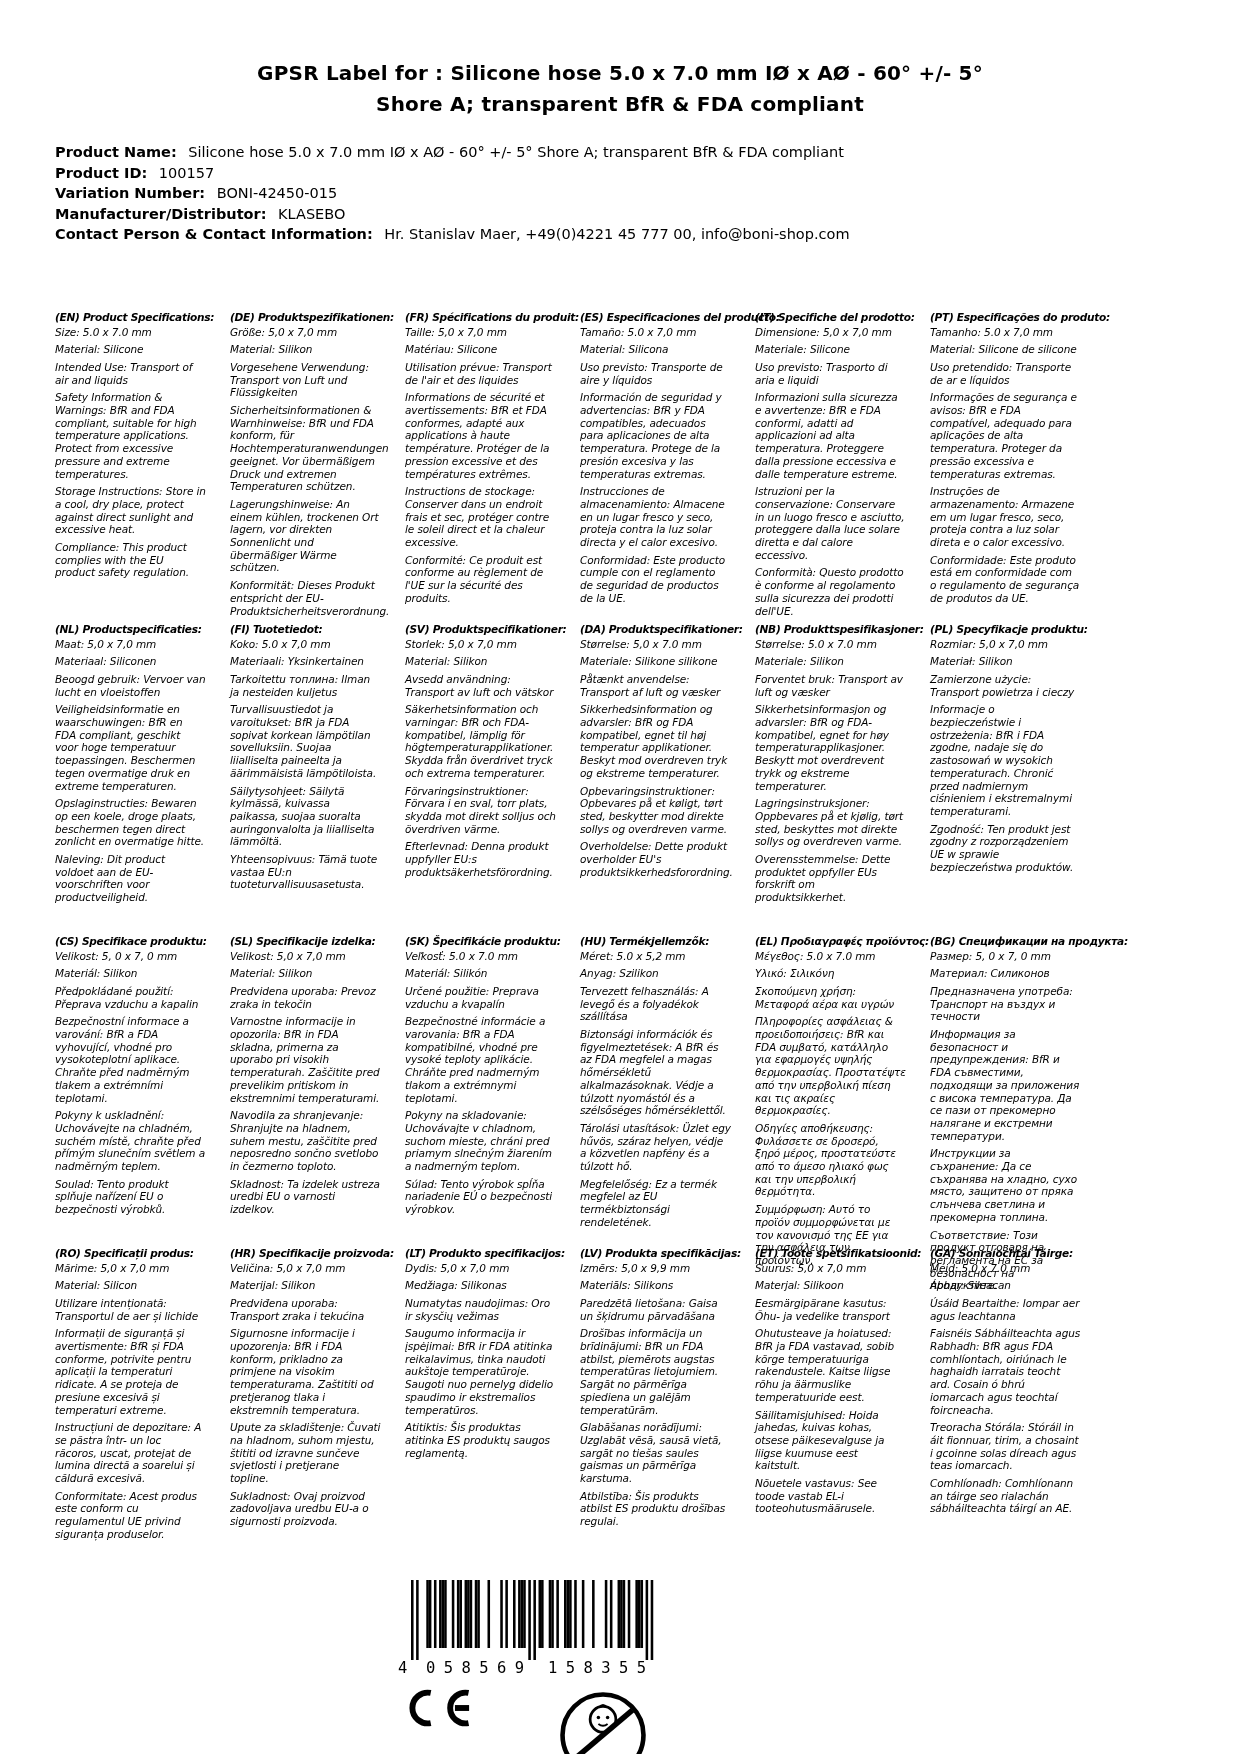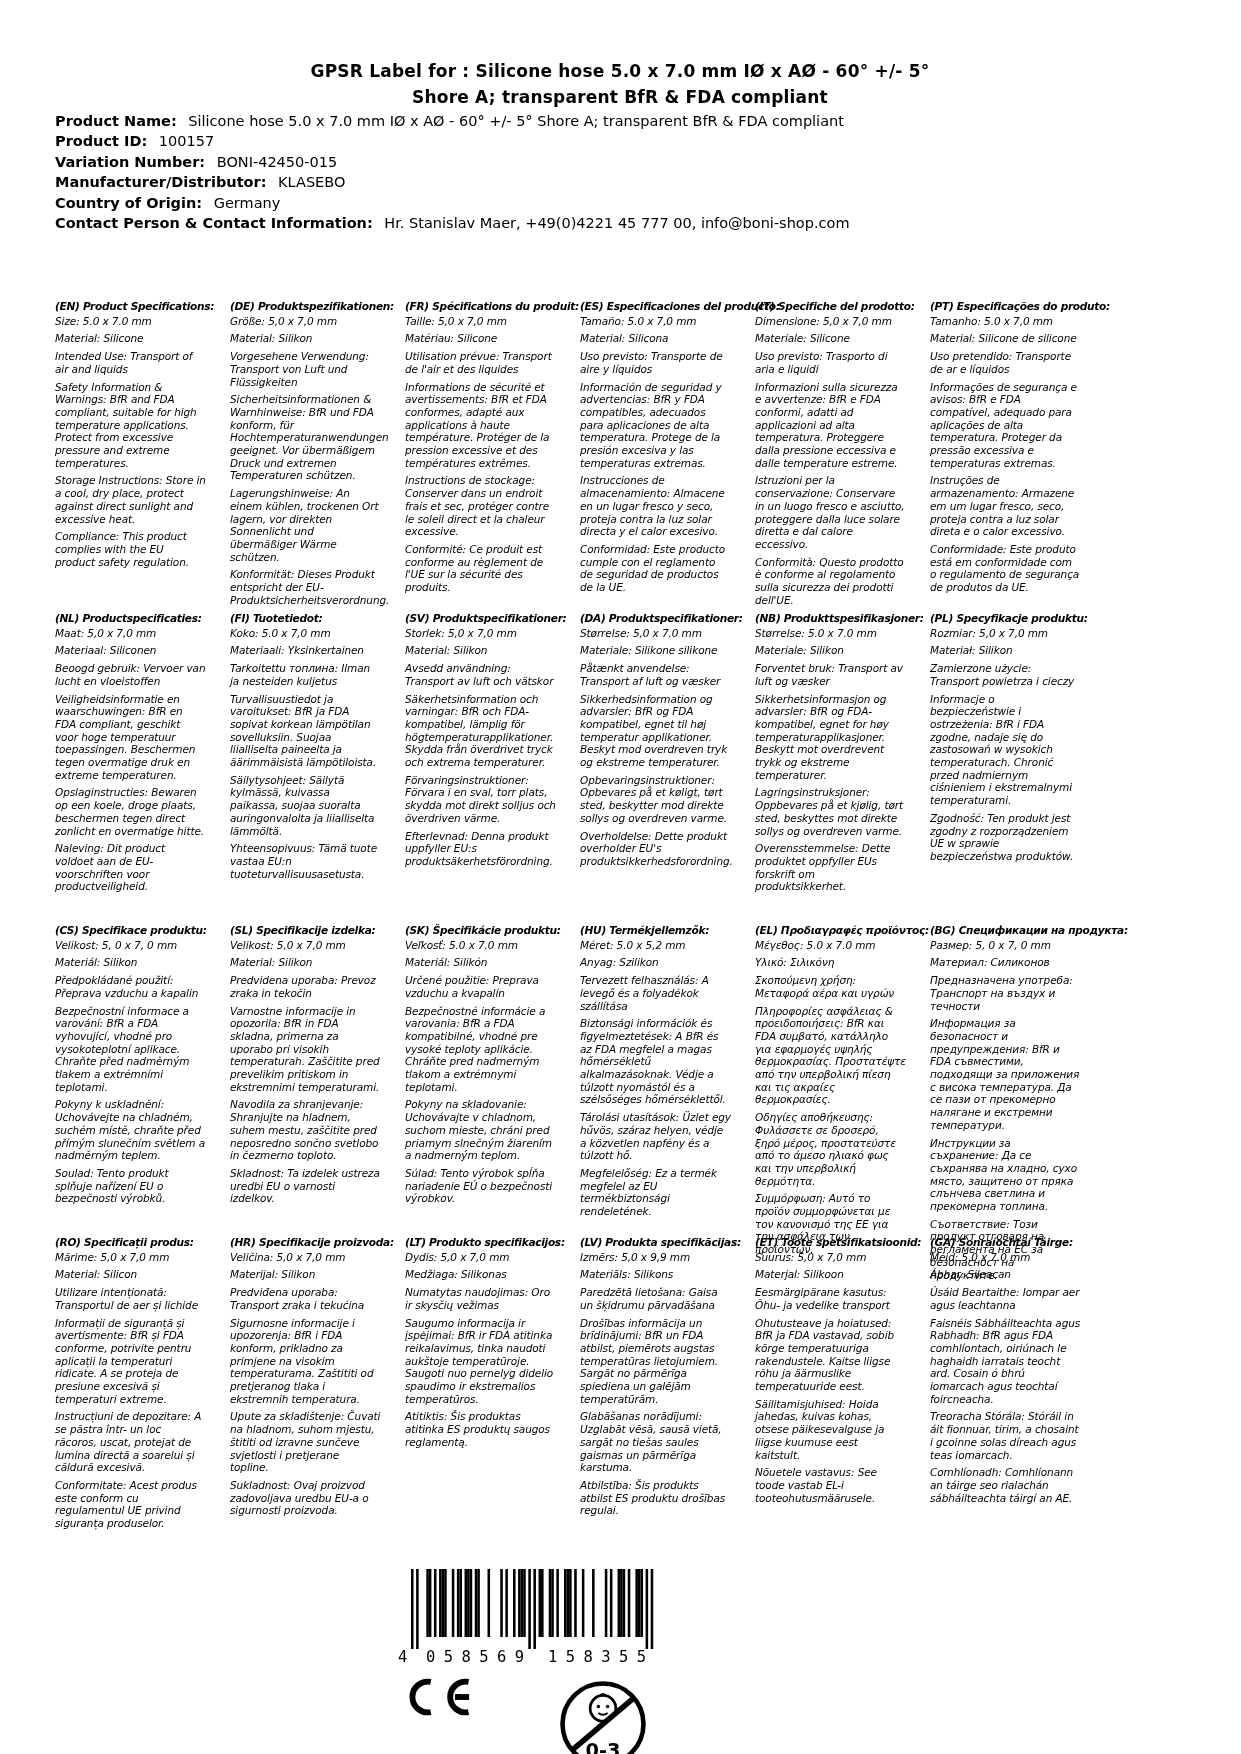--- a/index.html
+++ b/index.html
@@ -5,25 +5,25 @@
   * { margin:0; padding:0; box-sizing:border-box; }
   html,body { background:#fff; }
   body {
     width:1241px; height:1754px; overflow:hidden;
     color:#000;
     font-family:"DejaVu Sans","Liberation Sans",sans-serif;
   }
   .page { width:1241px; height:1754px; padding:52px 56px 0 55px; position:relative; }
 
   .title {
-    text-align:center; font-size:17px; font-weight:bold; line-height:1.55;
+    text-align:center; font-size:20px; font-weight:bold; line-height:1.55;
     letter-spacing:0.2px; margin-top:6px;
   }
 
-  .product-info { }
+  .product-info { margin-top:22px; }
   .pi-row { font-size:14.5px; line-height:20.5px; white-space:nowrap; }
   .pi-label { font-weight:bold; }
   .pi-value { margin-left:7px; }
 
   .spec-grid {
     margin-top:66px;
     display:grid;
     grid-template-columns:repeat(6,175px);
     grid-template-rows:312px 312px 312px auto;
     font-style:italic;
@@ -74,24 +74,20 @@
   <div class="pi-row">
     <span class="pi-label">Variation Number:</span>
     <span class="pi-value">BONI-42450-015</span>
   </div>
 
   <div class="pi-row">
     <span class="pi-label">Manufacturer/Distributor:</span>
     <span class="pi-value">KLASEBO</span>
   </div>
 
-  <div class="pi-row">
-    <span class="pi-label">Country of Origin:</span>
-    <span class="pi-value">Germany</span>
-  </div>
 
   <div class="pi-row">
     <span class="pi-label">Contact Person &amp; Contact Information:</span>
     <span class="pi-value">Hr. Stanislav Maer, +49(0)4221 45 777 00, info@boni-shop.com</span>
   </div>
 </div>
 
   <div class="spec-grid">
   <section class="spec-block">
     <h3 class="spec-heading">(EN) Product Specifications:</h3>

